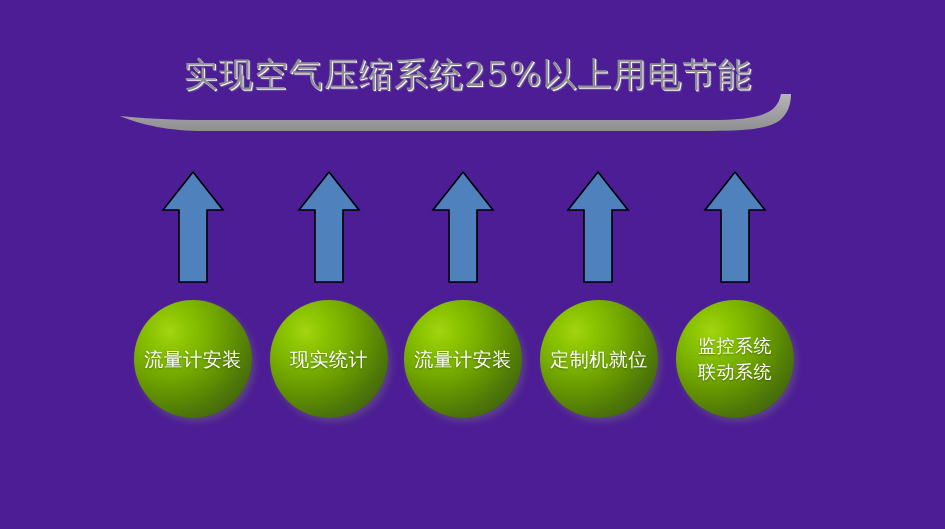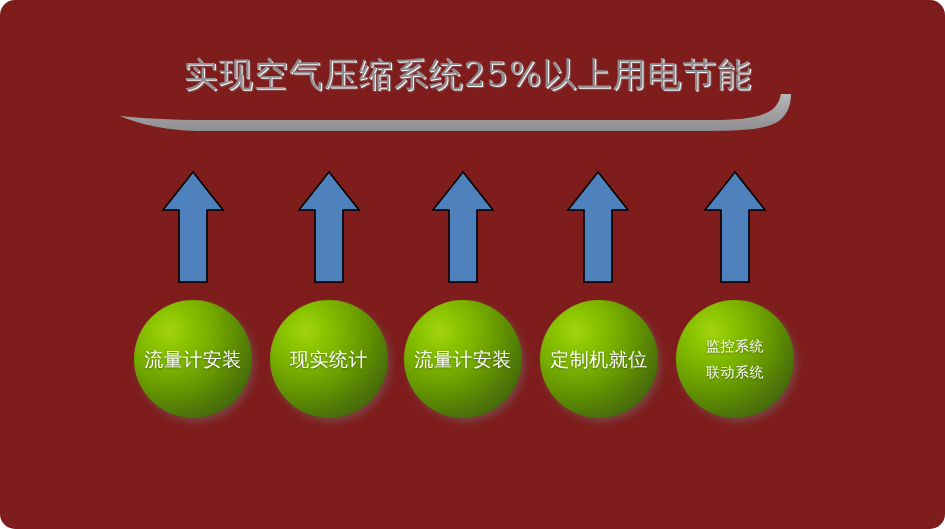--- a/index.html
+++ b/index.html
@@ -13,22 +13,21 @@
     overflow: hidden;
     font-family: "DejaVu Sans", "Liberation Sans", sans-serif;
     position: relative;
   }
 
   #slide {
     position: absolute;
     left: 0; top: 0;
     width: 945px;
     height: 529px;
-    background: #7f1d1d;
-    border-radius: 15px;
+    background: #4c1d95;
   }
 
   
   #title-block {
     position: absolute;
     left: 110px;
     top: 38px;
     width: 700px;
     height: 105px;
   }
@@ -93,21 +92,21 @@
     color: #ffffff;
     font-family: "DejaVu Serif", "Liberation Serif", serif;
     font-size: 19px;
     line-height: 25px;
     text-align: center;
     letter-spacing: 0.5px;
     white-space: pre-line;
     text-shadow: 0 1px 2px rgba(40,60,10,0.55);
     padding: 0 4px;
   }
-  .sphere-label.two-line { font-size: 14px; line-height: 26px; }
+  .sphere-label.two-line { font-size: 18px; line-height: 26px; }
 </style>
 </head>
 <body>
 
 <div id="slide">
 
   <div id="title-block">
 
     <svg id="banner-swoosh" viewBox="0 0 700 50" preserveAspectRatio="none">
       <defs>

